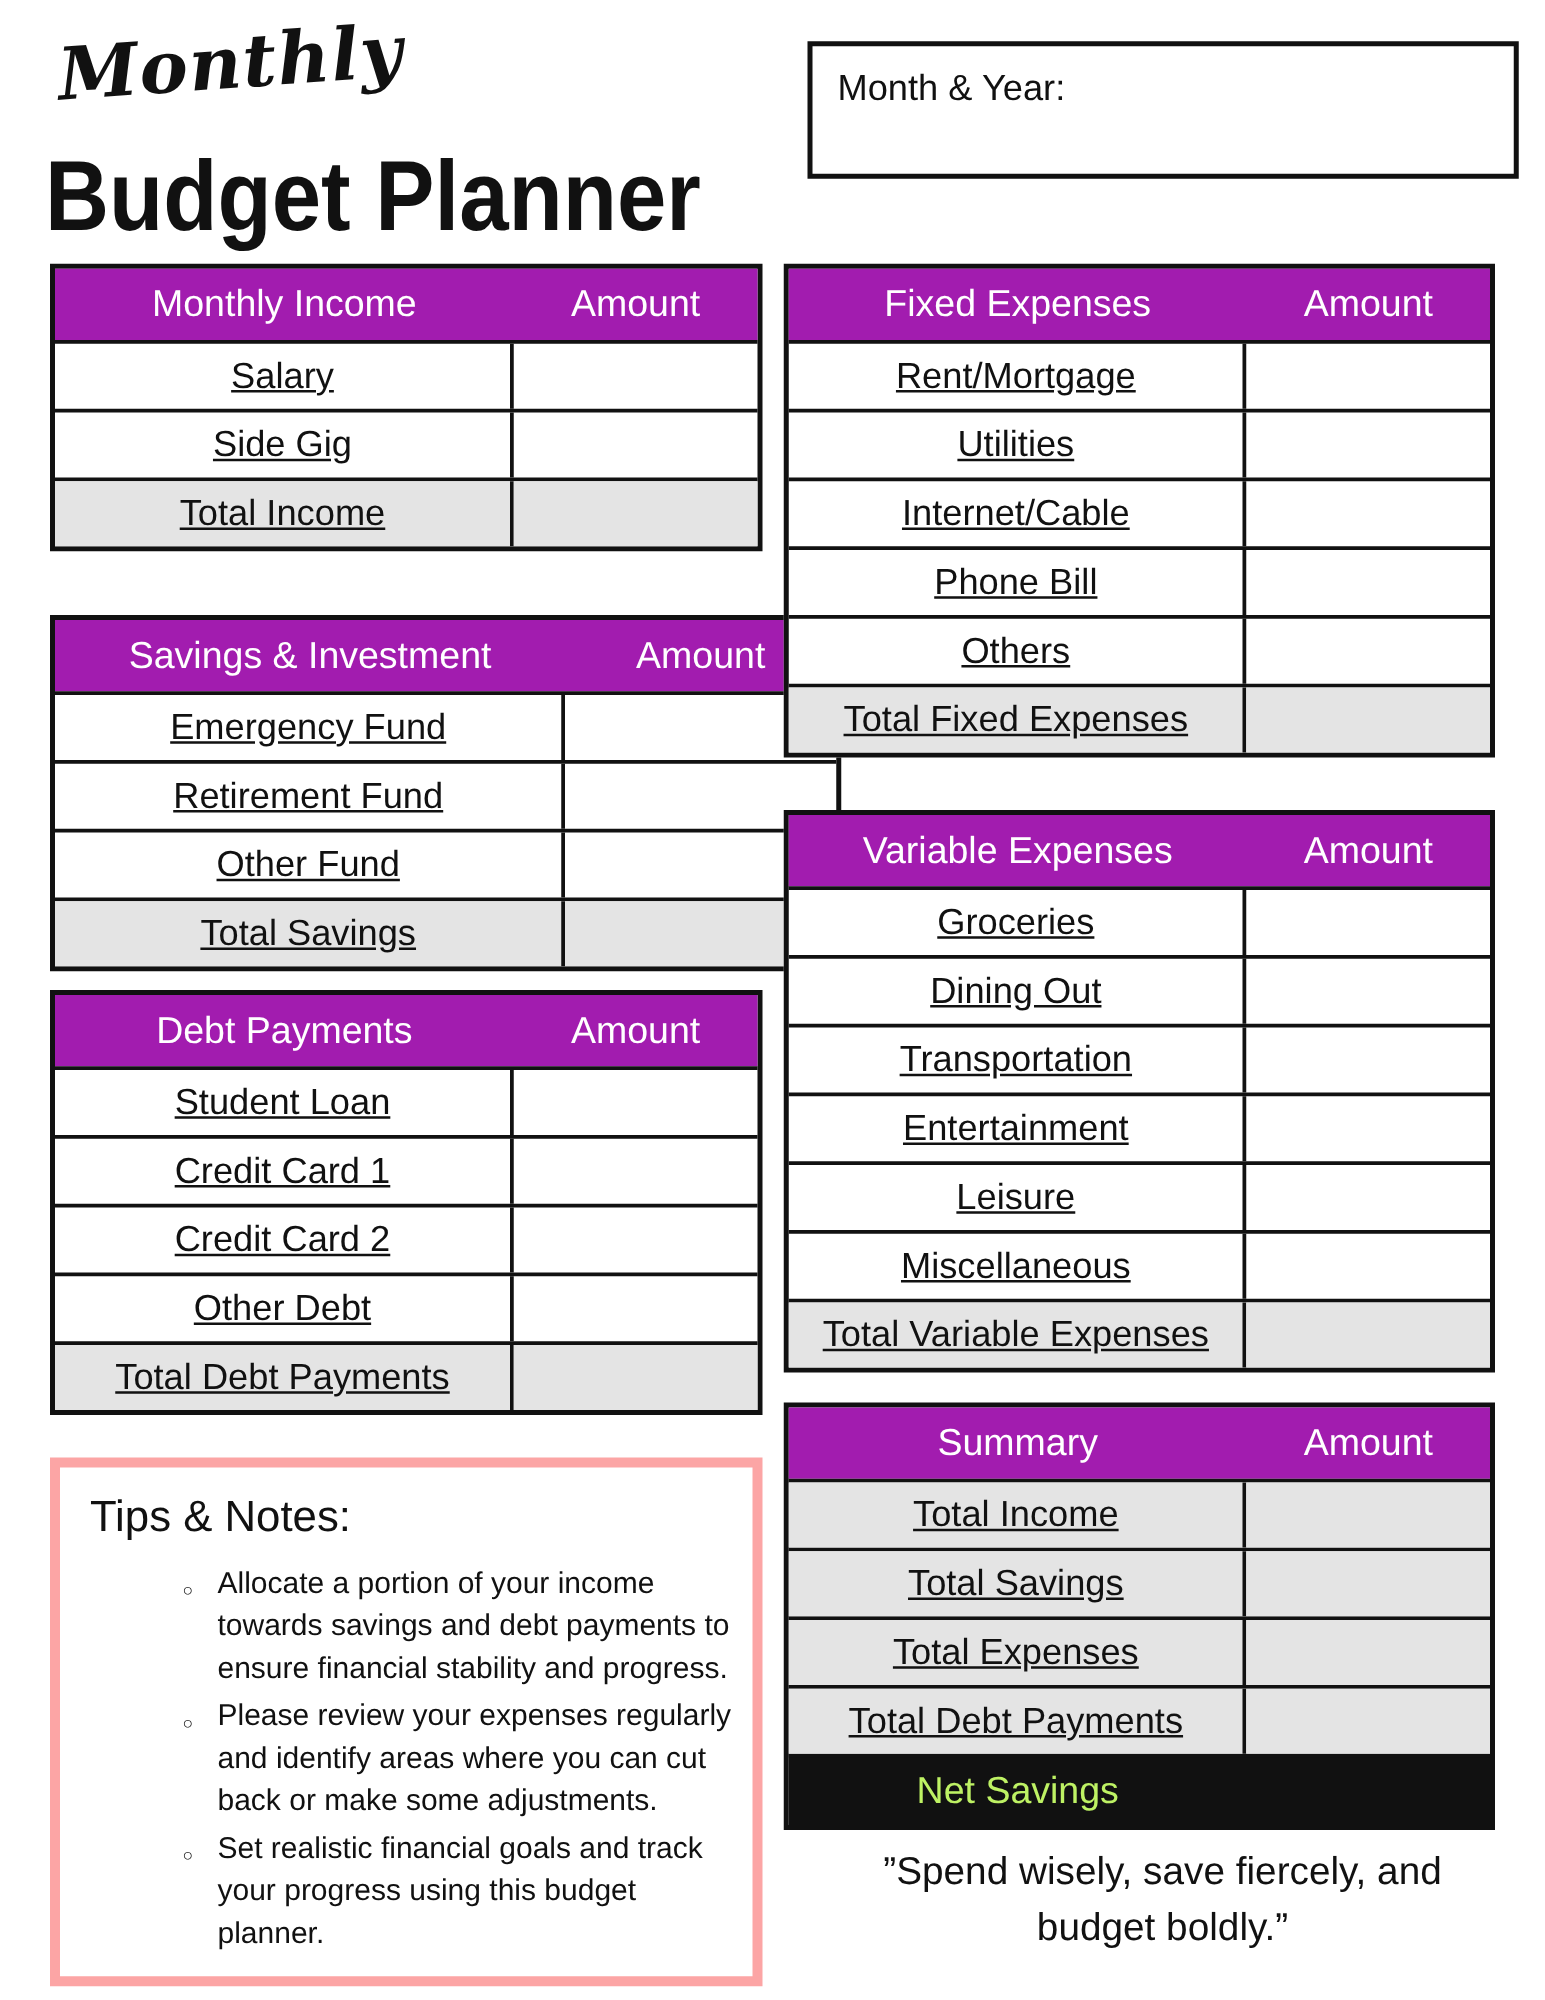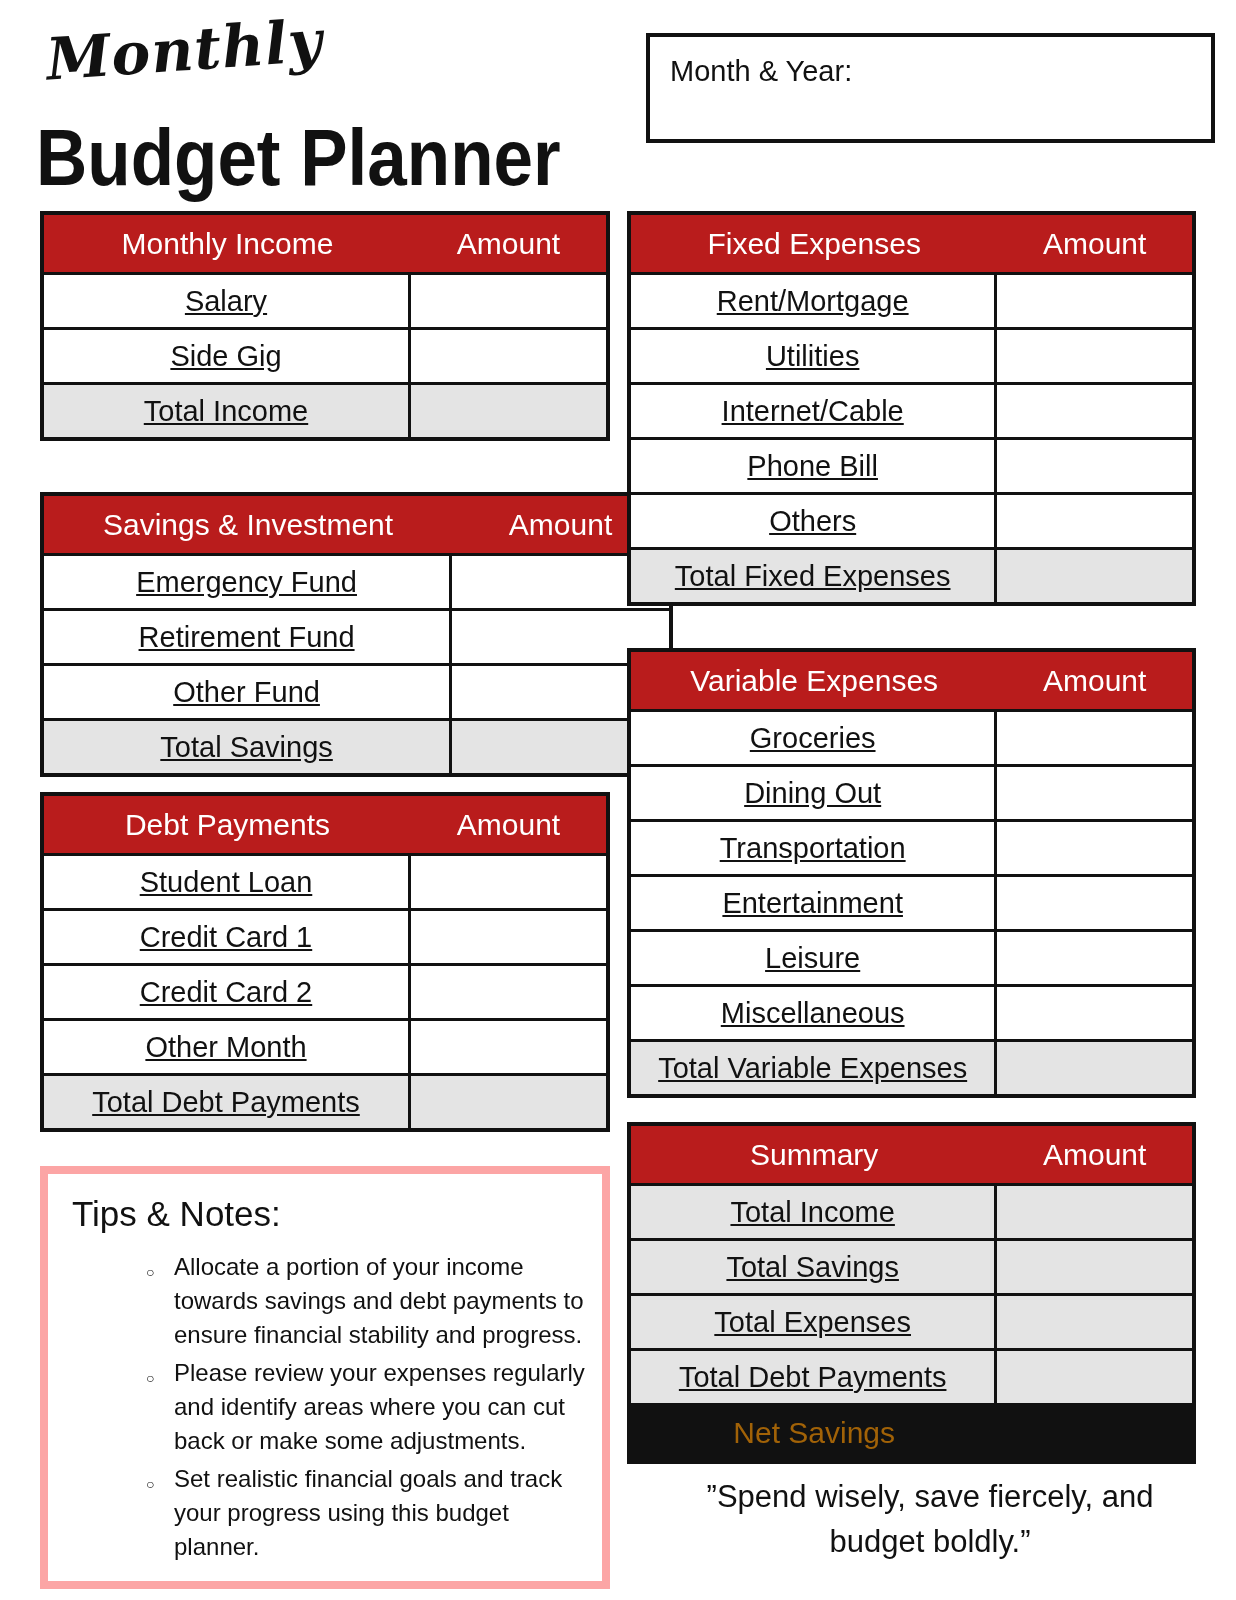--- a/index.html
+++ b/index.html
@@ -66,21 +66,21 @@
   
   .btable {
     position: absolute;
     border: 4px solid #111111;
     box-sizing: border-box;
     background: #ffffff;
   }
   .thead {
     display: flex;
     height: 57px;
-    background: #b91c1c;
+    background: #a21caf;
     color: #ffffff;
     align-items: center;
   }
   .th-label { width: 65.3%; text-align: center; font-size: 30px; }
   .th-amount { width: 34.7%; text-align: center; font-size: 30px; }
   .trow {
     display: flex;
     height: 55px;
     border-top: 3px solid #111111;
     box-sizing: border-box;
@@ -104,21 +104,21 @@
   #t-savings  { left: 40px;  top: 492px;  width: 633px; }
   #t-debt     { left: 40px;  top: 792px;  width: 570px; }
   #t-fixed    { left: 627px; top: 211px;  width: 569px; }
   #t-variable { left: 627px; top: 648px;  width: 569px; }
   #t-summary  { left: 627px; top: 1122px; width: 569px; }
 
   .net-row {
     display: flex;
     height: 57px;
     background: #111111;
-    color: #a16207;
+    color: #bef264;
     align-items: center;
     border-top: 3px solid #111111;
     box-sizing: border-box;
   }
   .net-label { width: 65.3%; text-align: center; font-size: 30px; }
 
   
   .tips-box {
     position: absolute;
     left: 40px;
@@ -244,21 +244,21 @@
           <div class="td-label">Credit Card 1</div>
           <div class="td-amount"></div>
         </div>
 
         <div class="trow v-plain">
           <div class="td-label">Credit Card 2</div>
           <div class="td-amount"></div>
         </div>
 
         <div class="trow v-plain">
-          <div class="td-label">Other Month</div>
+          <div class="td-label">Other Debt</div>
           <div class="td-amount"></div>
         </div>
 
         <div class="trow v-total">
           <div class="td-label">Total Debt Payments</div>
           <div class="td-amount"></div>
         </div>
       </div>
   </section>
 

